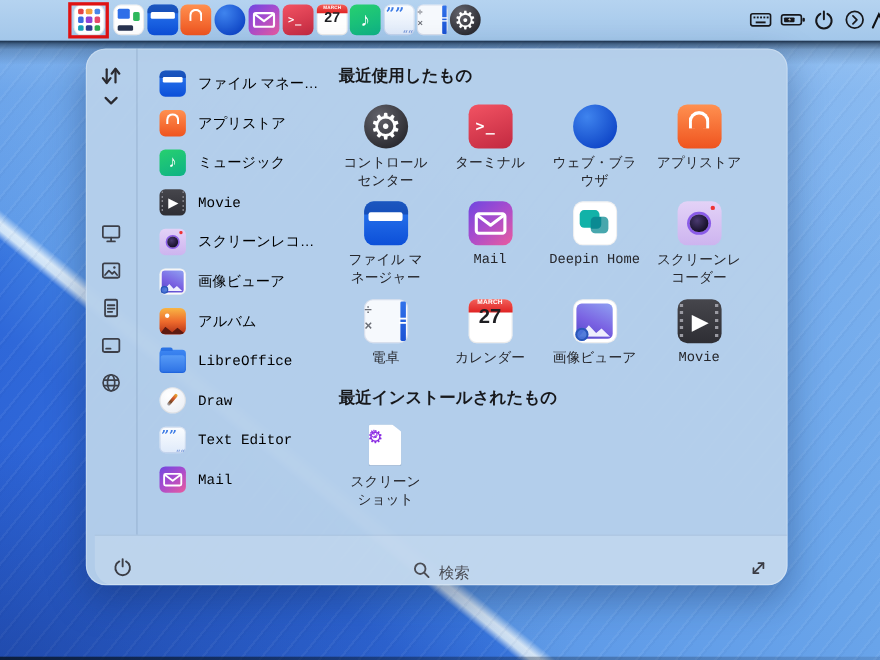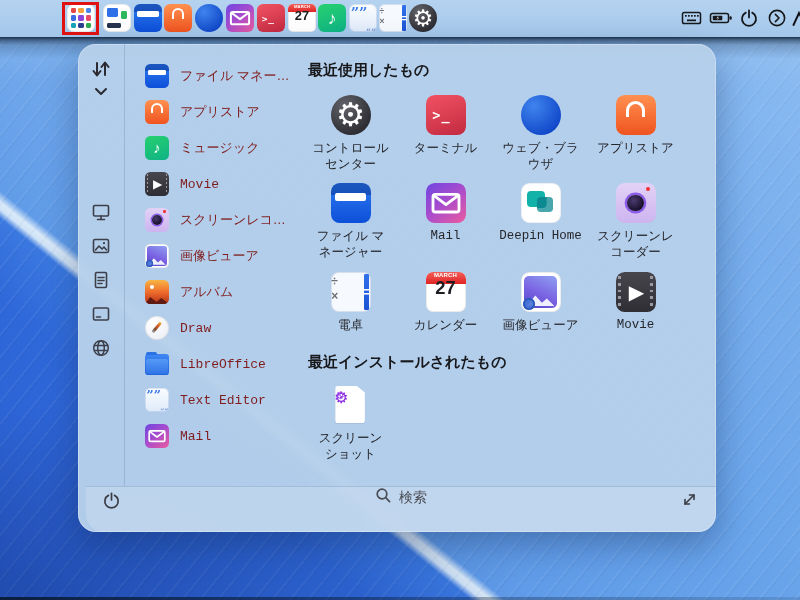--- a/index.html
+++ b/index.html
@@ -27,30 +27,30 @@
   
   .panel{position:absolute;left:78px;top:44px;width:638px;height:488px;border-radius:18px;
     background:rgba(182,208,234,.97);box-shadow:0 12px 34px rgba(15,35,75,.35),inset 0 0 0 1px rgba(255,255,255,.28);}
   .rail{position:absolute;left:0;top:0;width:46px;height:442px;border-right:1px solid rgba(90,120,155,.28);}
   .rail-sort{position:absolute;top:14px;left:0;right:0;display:flex;justify-content:center;cursor:pointer;}
   .rail-cats{position:absolute;top:158px;left:0;right:0;display:flex;flex-direction:column;align-items:center;gap:14px;}
   .rail-cat{width:20px;height:20px;opacity:.88;cursor:pointer;}
   
   .applist{position:absolute;left:47px;top:8px;width:178px;bottom:46px;overflow:hidden;padding-top:6px;box-sizing:border-box;}
   .app-row{height:36px;display:flex;align-items:center;gap:11px;padding-left:20px;cursor:pointer;}
-  .app-row .lbl{font-size:13px;color:#7f1d1d;white-space:nowrap;}
+  .app-row .lbl{font-size:13px;color:#000000;white-space:nowrap;}
   .mono{font-family:Liberation Mono, monospace;font-size:12.5px;}
   
   .main{position:absolute;left:225px;top:0;right:6px;bottom:46px;}
   .sec-header{position:absolute;left:5px;font-size:15px;line-height:20px;font-weight:700;color:#17181b;}
   .grid-row{position:absolute;left:0;display:flex;}
   .grid-cell{width:95px;display:flex;flex-direction:column;align-items:center;cursor:pointer;}
   .grid-lbl{margin-top:5px;font-size:12.5px;line-height:16px;color:#26272c;text-align:center;white-space:nowrap;}
   
-  .footer{position:absolute;left:8px;right:0;bottom:0;height:46px;display:flex;align-items:flex-start;
+  .footer{position:absolute;left:8px;right:0;bottom:0;height:46px;display:flex;align-items:flex-end;
     background:rgba(255,255,255,.16);border-top:1px solid rgba(100,130,165,.30);border-radius:0 0 18px 18px;box-sizing:border-box;}
   .ft-power{margin-left:12px;background:none;border:none;padding:4px;cursor:pointer;}
   .ft-search{flex:1;display:flex;align-items:center;justify-content:center;gap:7px;cursor:text;}
   .ft-search .stxt{font-size:14px;color:#4b4d55;}
   .ft-expand{margin-right:14px;background:none;border:none;padding:4px;cursor:pointer;}
   
   .icn{position:relative;display:inline-block;width:1em;height:1em;flex:none;}
   .icn .glyph{position:absolute;inset:0;display:flex;align-items:center;justify-content:center;color:#fff;}
   .icn-file-manager{background:linear-gradient(180deg,#2e7bf0,#0c4fd8);border-radius:.22em;}
   .icn-file-manager .fm-top{position:absolute;left:0;right:0;top:0;height:.3em;background:rgba(0,28,110,.38);border-radius:.22em .22em 0 0;}
@@ -279,31 +279,31 @@
           <span class="lbl">画像ビューア</span>
         </div>
         <div class="app-row">
           <span class="icn icn-album" style="font-size: 24px;">
             <span class="al-sun"></span>
             <span class="al-mtn"></span>
           </span>
           <span class="lbl">アルバム</span>
         </div>
         <div class="app-row">
-          <span class="icn icn-draw" style="font-size: 24px;">
-            <span class="dr-brush"></span>
-          </span>
-          <span class="lbl mono">Draw</span>
-        </div>
-        <div class="app-row">
           <span class="icn icn-libreoffice" style="font-size: 24px;">
             <span class="lo-tab"></span>
             <span class="lo-front"></span>
           </span>
           <span class="lbl mono">LibreOffice</span>
+        </div>
+        <div class="app-row">
+          <span class="icn icn-draw" style="font-size: 24px;">
+            <span class="dr-brush"></span>
+          </span>
+          <span class="lbl mono">Draw</span>
         </div>
         <div class="app-row">
           <span class="icn icn-text-editor" style="font-size: 24px;">
             <span class="te-q1">””</span>
             <span class="te-q2">””</span>
           </span>
           <span class="lbl mono">Text Editor</span>
         </div>
         <div class="app-row">
           <span class="icn icn-mail" style="font-size: 24px;">

